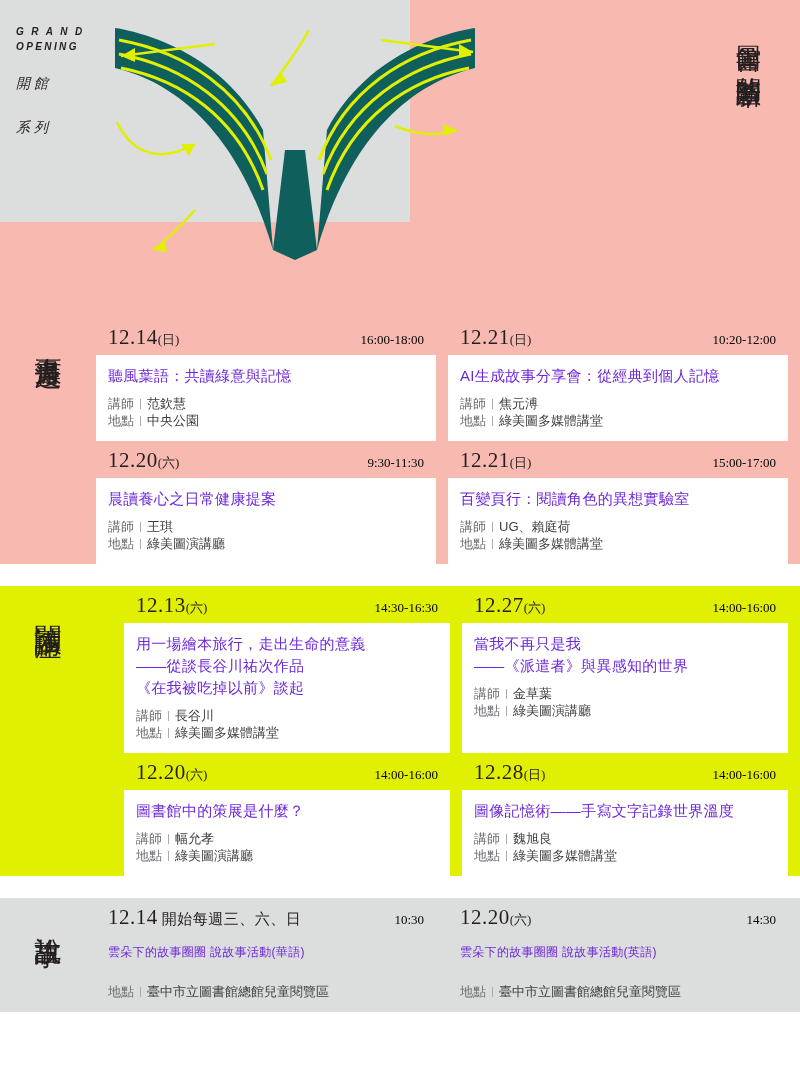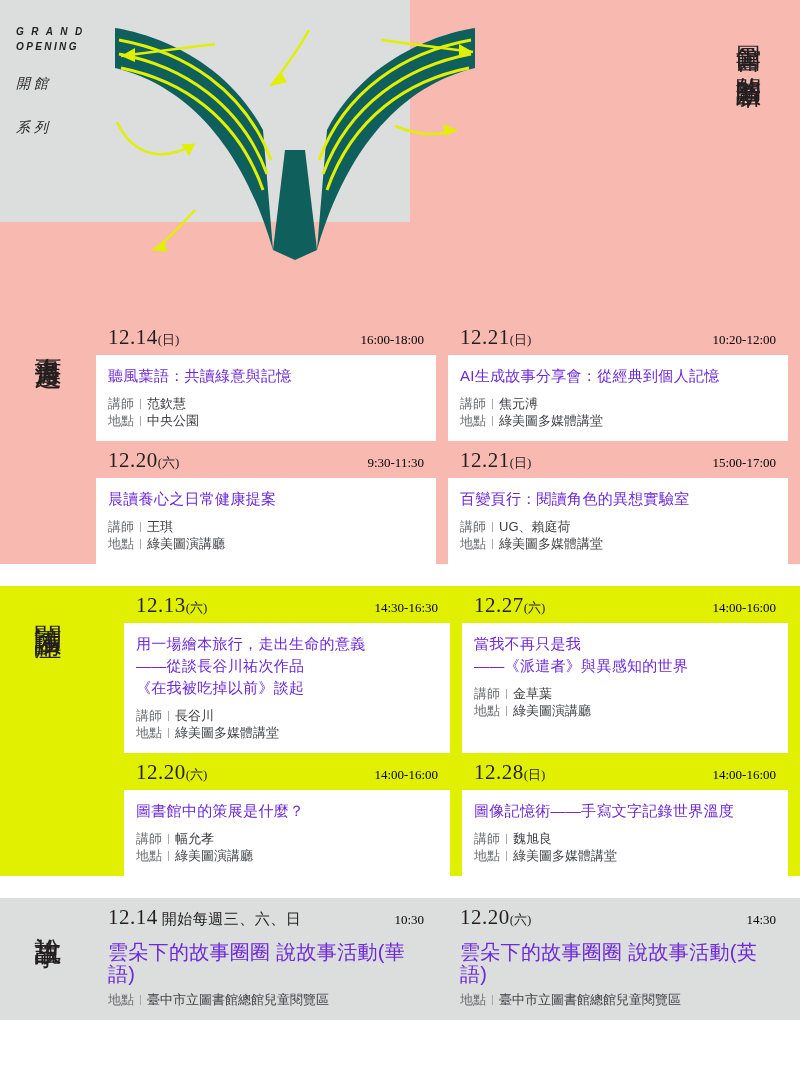--- a/index.html
+++ b/index.html
@@ -185,22 +185,22 @@
     height: 22px;
     background: #ffffff;
     width: 800px;
   }
 
   .story .cell-body {
     background: transparent;
     padding-top: 6px;
   }
   .story .evt-title {
-    font-size: 20px;
-    margin-bottom: 6px;
+    font-size: 12px;
+    margin-bottom: 20px;
   }
 </style>
 </head>
 <body>
 
 <div class="poster">
 
   <div class="hero">
     <div class="hero-grey"></div>
 

